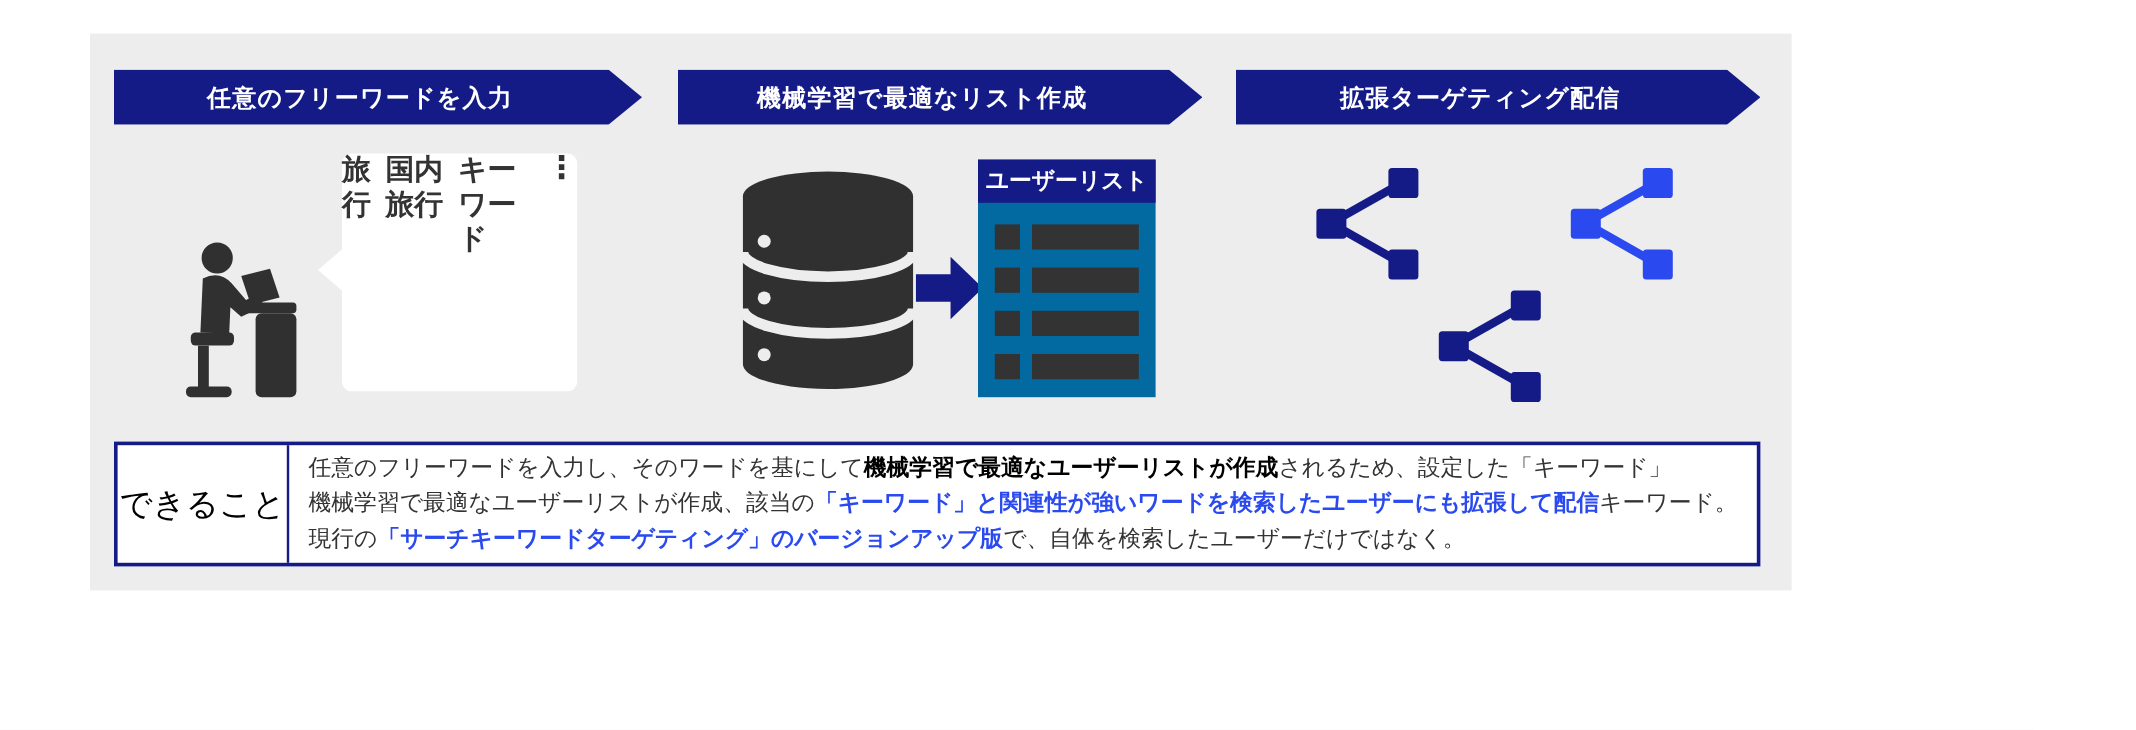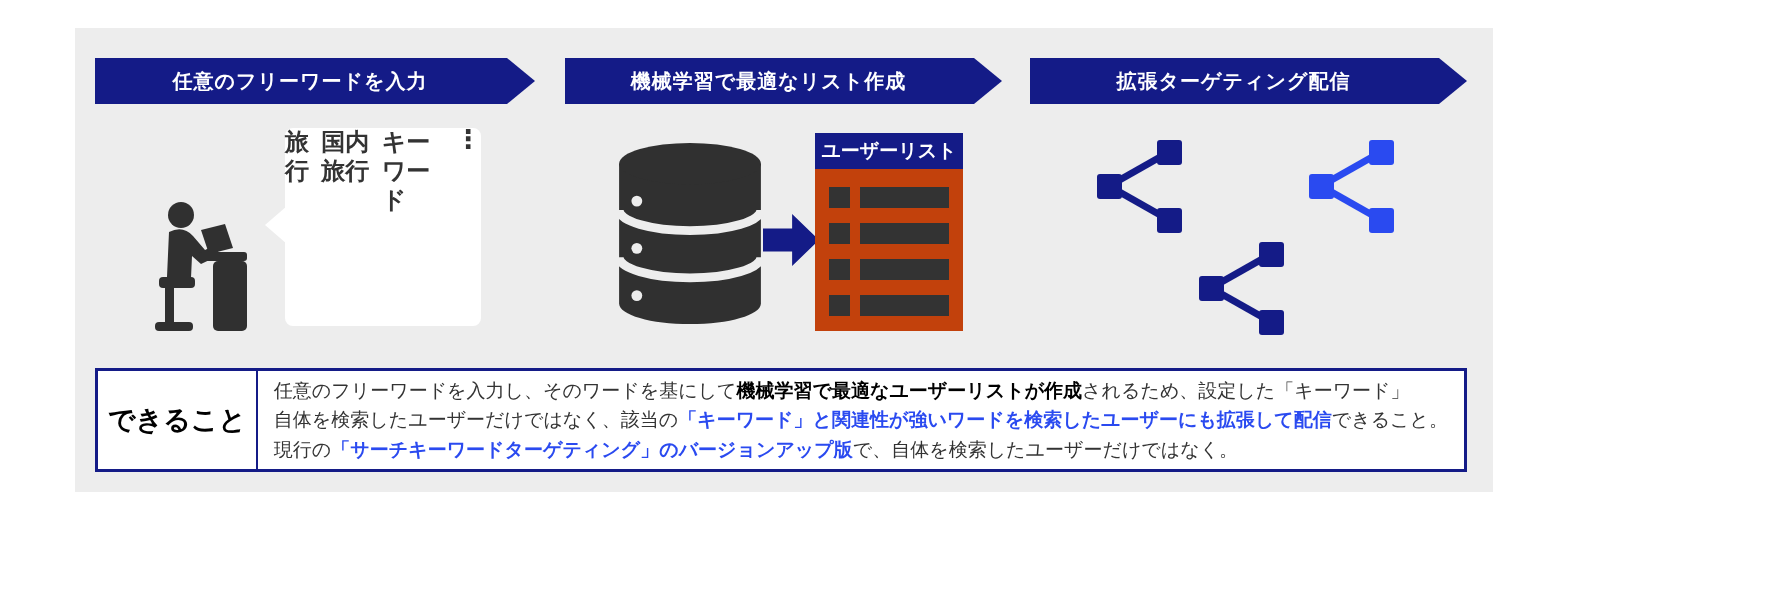--- a/index.html
+++ b/index.html
@@ -28,40 +28,40 @@
     border-top:19px solid transparent; border-bottom:19px solid transparent;
     border-right:22px solid #fff; }
   .bubble-item { font-size:24px; font-weight:bold; color:#333; line-height:1.2; }
   .bubble-ellipsis { font-size:26px; font-weight:bold; color:#333; line-height:0.9; }
 
   
   .db { position:absolute; left:540px; top:112px; width:150px; height:192px; color:var(--dark,#303030); }
   .flow-arrow { position:absolute; left:688px; top:186px; width:56px; height:52px;
     background:var(--navy,#141b87);
     clip-path:polygon(0 28%, 52% 28%, 52% 0, 100% 50%, 52% 100%, 52% 72%, 0 72%); }
-  .doc { position:absolute; left:740px; top:105px; width:148px; height:198px; background:#c2410c; }
+  .doc { position:absolute; left:740px; top:105px; width:148px; height:198px; background:#0369a1; }
   .doc-header { height:36px; background:var(--navy,#141b87); color:#fff; font-weight:bold;
     font-size:19px; display:flex; align-items:center; justify-content:center; }
   .doc-rows { padding:18px 14px 0 14px; display:flex; flex-direction:column; gap:15px; }
   .doc-row { display:flex; gap:10px; height:21px; }
   .doc-row .sq  { width:21px; background:#333; }
   .doc-row .bar { flex:1; background:#333; }
 
   
   .net { position:absolute; width:96px; height:96px; color:var(--navy,#141b87); }
   .net.blue { color:var(--blue,#2a4af0); }
   .net1 { left:1020px; top:110px; }
   .net2 { left:1232px; top:110px; }
   .net3 { left:1122px; top:212px; }
 
   
   .callout { position:absolute; left:20px; top:340px; width:1372px; height:104px;
     background:#fff; border:3px solid var(--navy,#141b87); display:flex; align-items:stretch; }
   .callout-title { width:168px; display:flex; align-items:center; justify-content:center;
-    font-size:27px; font-weight:bold; color:#000; }
+    font-size:27px; font-weight:normal; color:#000; }
   .callout-divider { width:2px; background:var(--navy,#141b87); }
   .callout-text { flex:1; padding:8px 16px; display:flex; flex-direction:column; justify-content:center; }
   .callout-text p { font-size:19px; line-height:1.55; color:#333; white-space:nowrap; }
   .b-black { font-weight:bold; color:#000; }
   .b-blue  { font-weight:bold; color:var(--blue,#2a4af0); }
 </style>
 </head>
 <body>
 
 <div class="panel">
@@ -161,18 +161,18 @@
       <rect x="62" y="2" width="25" height="25" rx="3" fill="currentColor"></rect>
       <rect x="62" y="70" width="25" height="25" rx="3" fill="currentColor"></rect>
     </svg>
   </div>
 
   <div class="callout">
     <div class="callout-title">できること</div>
     <div class="callout-divider"></div>
     <div class="callout-text">
       <p><span>任意のフリーワードを入力し、そのワードを基にして</span><span class="b-black">機械学習で最適なユーザーリストが作成</span><span>されるため、設定した「キーワード」</span></p>
-      <p><span>自体を検索したユーザーだけではなく、該当の</span><span class="b-blue">「キーワード」と関連性が強いワードを検索したユーザーにも拡張して配信</span><span>できること。</span></p>
+      <p><span>機械学習で最適なユーザーリストが作成、該当の</span><span class="b-blue">「キーワード」と関連性が強いワードを検索したユーザーにも拡張して配信</span><span>キーワード。</span></p>
       <p><span>現行の</span><span class="b-blue">「サーチキーワードターゲティング」のバージョンアップ版</span><span>で、自体を検索したユーザーだけではなく。</span></p>
     </div>
   </div>
 
 </div>
 
 </body></html>

